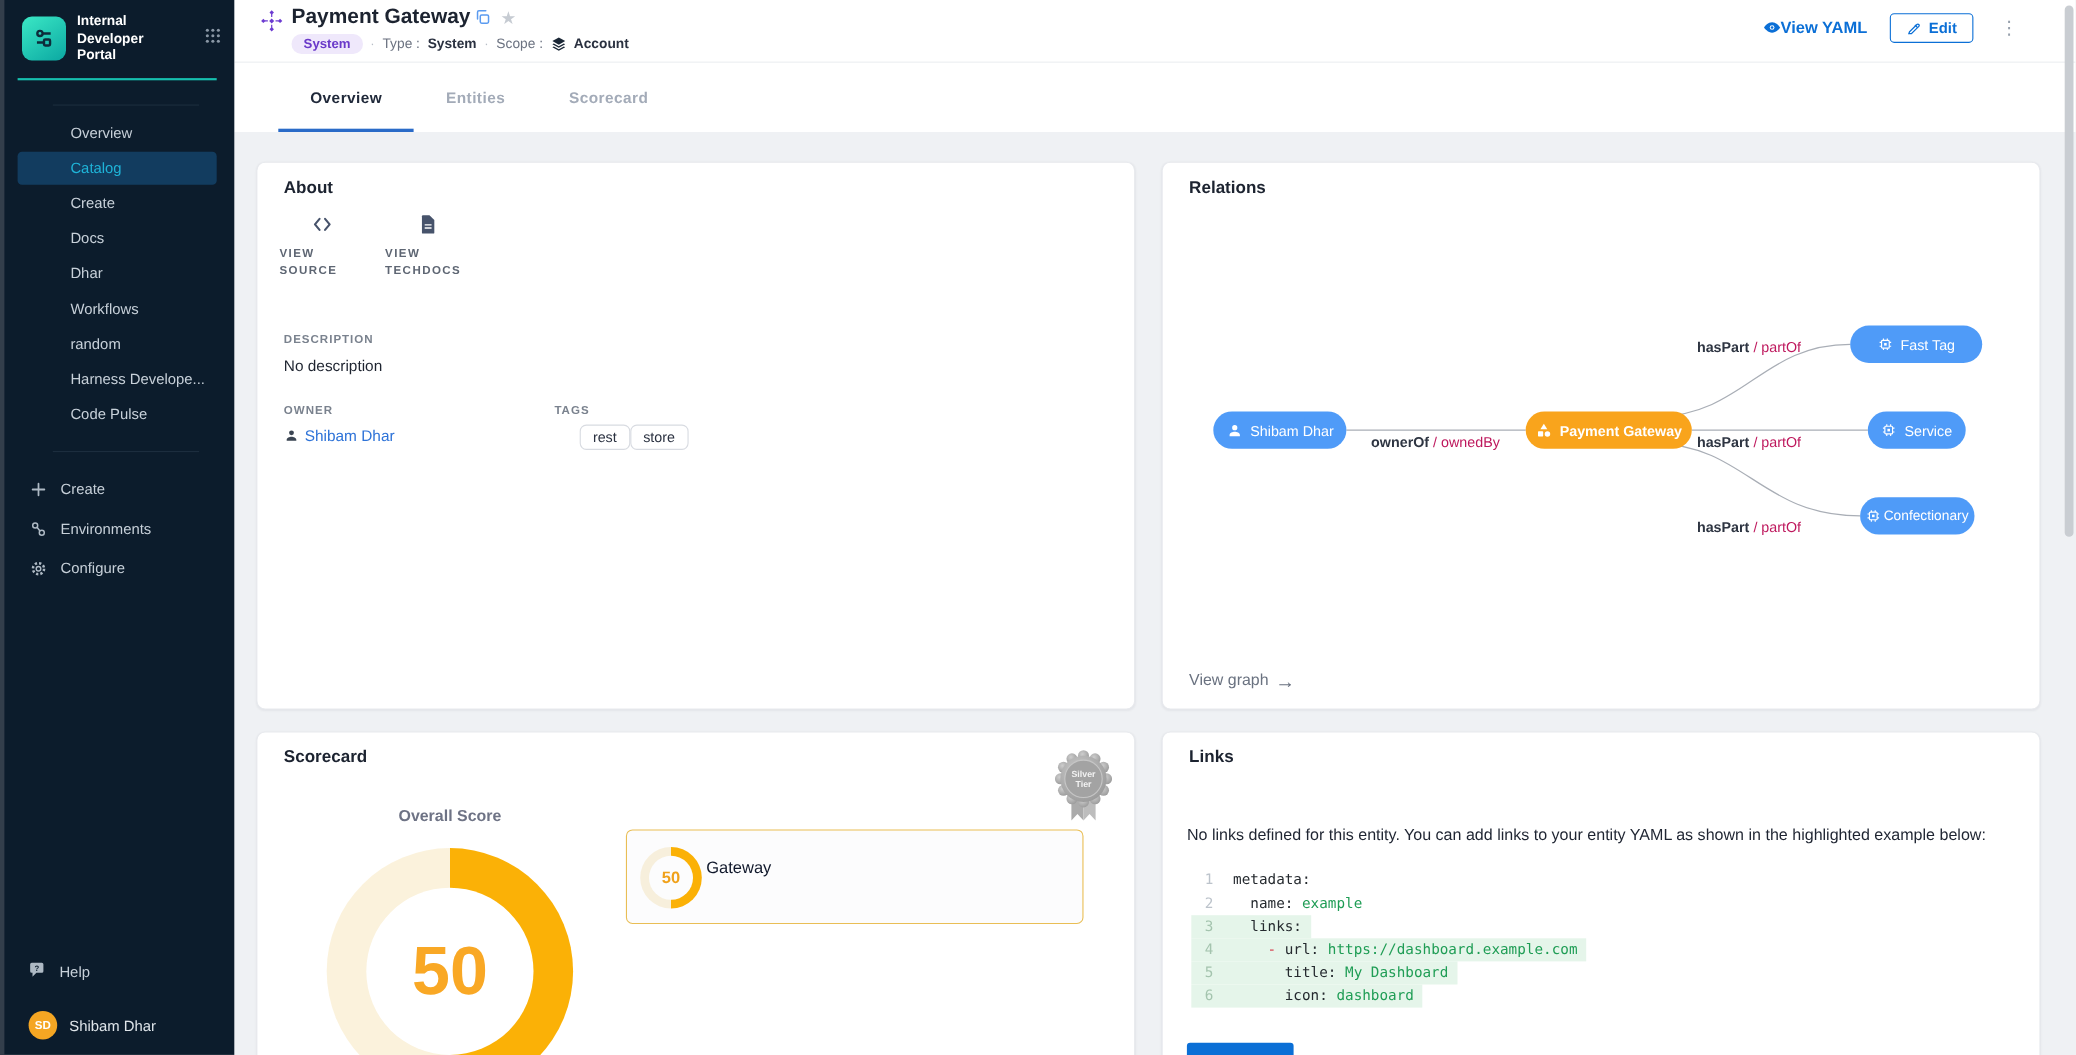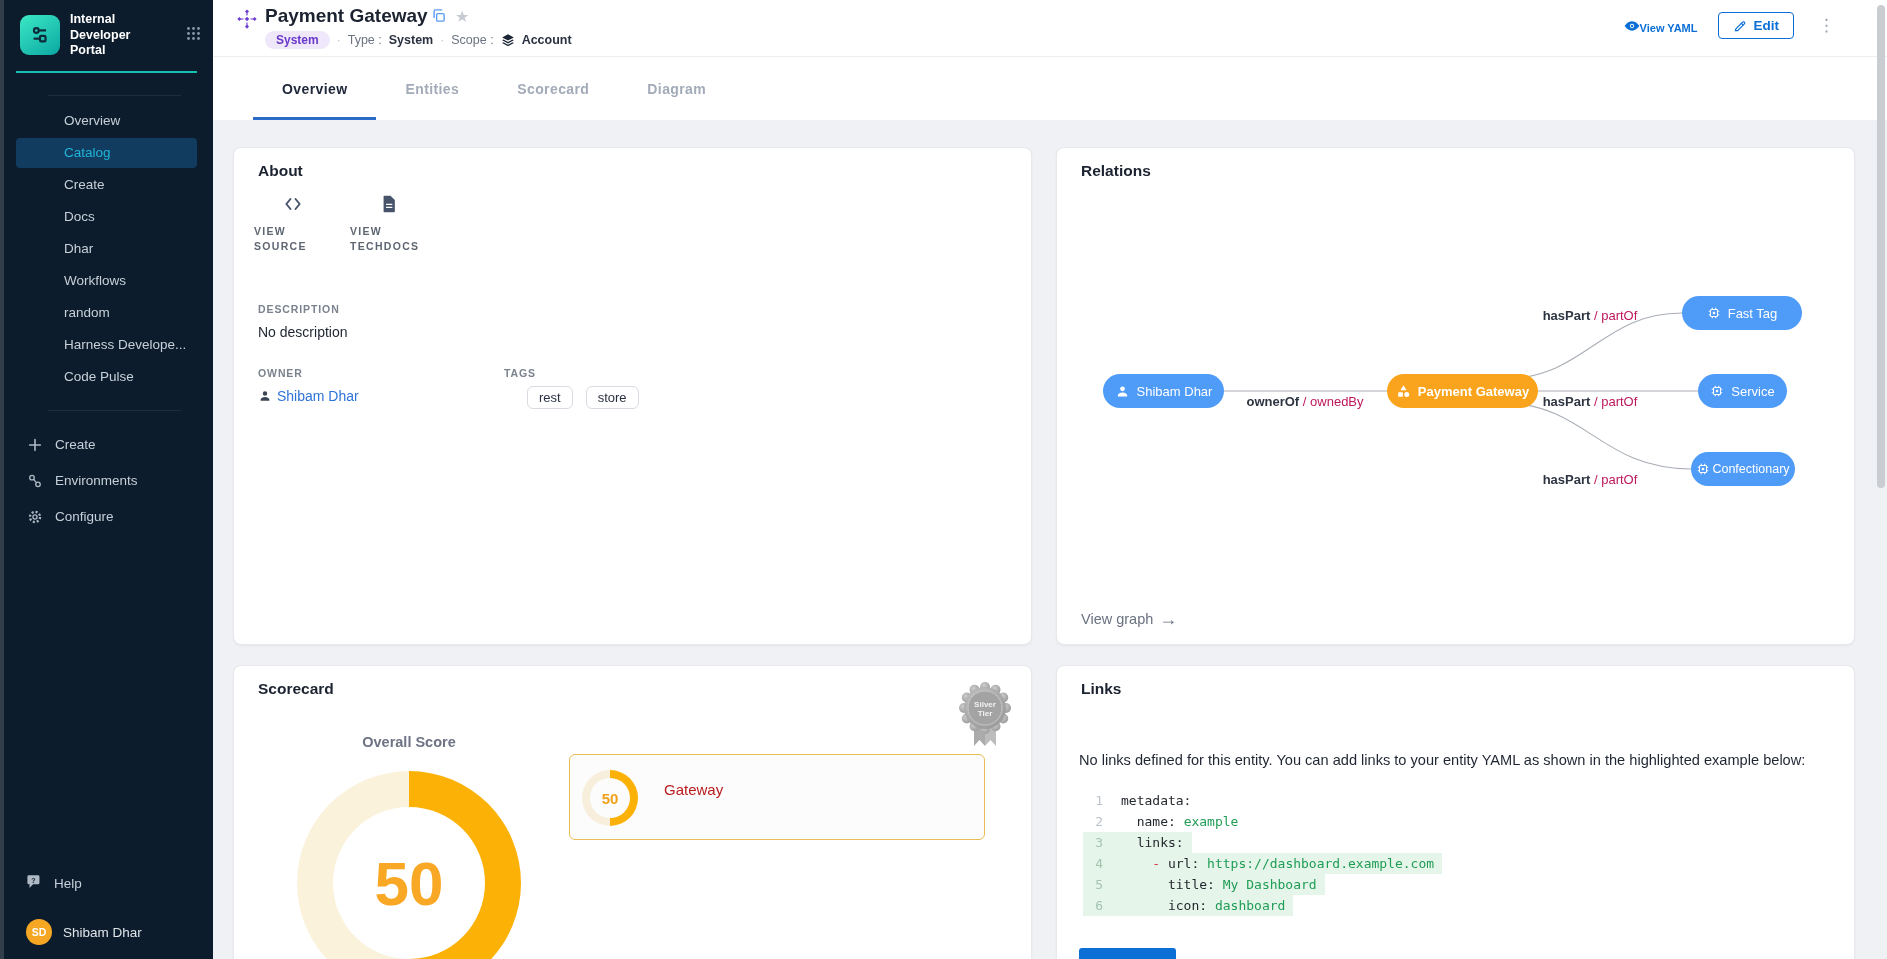--- a/index.html
+++ b/index.html
@@ -36,21 +36,21 @@
   .page-title { position:absolute; left:52px; top:5px; font-size:19px; font-weight:700; color:#1C2330; }
   .copy-icon { position:absolute; left:218px; top:8px; cursor:pointer; }
   .star-icon { position:absolute; left:242px; top:7px; color:#C6CBD2; font-size:16px; cursor:pointer; }
   .meta-row { position:absolute; left:52px; top:31px; display:flex; align-items:center; gap:7px; font-size:12.5px; }
   .kind-badge { background:#EFE8FB; color:#6A39C9; font-weight:700; font-size:12px; padding:2px 11px; border-radius:10px; }
   .meta-dot { color:#B8BEC7; font-size:12px; }
   .meta-label { color:#6B7280; }
   .meta-value { color:#2A3140; font-weight:600; }
   .scope-icon { display:flex; align-items:center; }
   .hdr-actions { position:absolute; right:48px; top:12px; display:flex; align-items:center; gap:20px; }
-  .view-yaml { display:flex; align-items:flex-end; gap:0; color:#0B6FD6; font-size:11px; font-weight:600; cursor:pointer; }
+  .view-yaml { display:flex; align-items:flex-start; gap:0; color:#0B6FD6; font-size:15px; font-weight:600; cursor:pointer; }
   .edit-btn { display:flex; align-items:center; gap:7px; color:#0B6FD6; font-size:13.5px; font-weight:600; border:1px solid #0B6FD6; border-radius:4px; padding:5px 14px; background:#fff; cursor:pointer; }
   .kebab { color:#97A0AC; font-size:17px; letter-spacing:0; cursor:pointer; line-height:1; padding:4px; }
 
   
   .tabs { position:absolute; left:40px; top:57px; height:63px; display:flex; gap:0; }
   .tab { position:relative; padding:0 29px; display:flex; align-items:center; font-size:14px; letter-spacing:.4px; font-weight:600; color:#A3ABB8; cursor:pointer; }
   .tab.active { color:#20293A; }
   .tab.active::after { content:""; position:absolute; left:0; right:0; bottom:0; height:3px; background:#2A6BC8; }
 
   
@@ -64,21 +64,21 @@
   .about-action { width:78px; display:flex; flex-direction:column; align-items:center; gap:8px; cursor:pointer; }
   .about-action .aicon { color:#47536B; height:24px; display:flex; align-items:center; }
   .about-action .alabel { font-size:10.5px; letter-spacing:1.3px; font-weight:700; color:#5E6673; text-align:left; line-height:1.45; }
   .field-label { font-size:10.5px; letter-spacing:.9px; font-weight:700; color:#7A828E; }
   .about-desc { position:absolute; left:24px; top:155px; }
   .about-desc .val { margin-top:9px; font-size:14px; color:#1E2430; }
   .about-cols { position:absolute; left:24px; top:219px; right:24px; display:flex; }
   .about-col-owner { width:246px; } .about-col-type { width:270px; }
   .owner-link { margin-top:9px; display:flex; align-items:center; gap:5px; color:#2E73D8; font-size:14px; cursor:pointer; }
   .type-val { margin-top:9px; font-size:14.5px; font-weight:700; color:#1B212C; }
-  .tag-chips { margin-top:7px; display:flex; gap:13px;padding-left:23px; }
+  .tag-chips { margin-top:7px; display:flex; gap:0;padding-left:23px; }
   .chip { border:1px solid #D8DBE1; border-radius:6px; padding:3px 11px; font-size:13px; color:#2A3140; background:#fff; }
 
   
   .card-relations { left:843px; top:27px; width:799px; height:498px; }
   .rel-svg { position:absolute; left:0; top:0; }
   .rel-node { position:absolute; height:34px; border-radius:17px; display:flex; align-items:center; justify-content:center; gap:7px; color:#fff; font-size:13px; font-weight:500; cursor:pointer; white-space:nowrap; }
   .rel-node.blue { background:#4F9BF8; }
   .rel-node.orange { background:#F9A41C; font-weight:700; }
   .edge-label { position:absolute; transform:translateX(-50%); font-size:13px; white-space:nowrap; }
   .edge-label .l { color:#2E3542;font-weight:bold; } .edge-label .r { color:#be185d; }
@@ -90,21 +90,21 @@
   .overall-label { position:absolute; left:91px; top:68px; width:168px; text-align:center; font-size:14.5px; font-weight:700; color:#6E7385; }
   .donut-big { position:absolute; left:63px; top:105px; width:224px; height:224px; border-radius:50%;
                background:conic-gradient(#FBB106 0 50%, #FBF2DC 50% 100%); display:flex; align-items:center; justify-content:center; }
   .donut-big .hole { width:152px; height:152px; border-radius:50%; background:#fff; display:flex; align-items:center; justify-content:center; }
   .donut-big .num { font-size:62px; font-weight:700; color:#F9A825; }
   .mini-card { position:absolute; left:335px; top:88px; width:416px; height:86px; background:#FCFCFD; border:1px solid #E9BE55; border-radius:6px; cursor:pointer; }
   .donut-mini { position:absolute; left:12px; top:15px; width:56px; height:56px; border-radius:50%;
                 background:conic-gradient(#FBB106 0 50%, #F7EFDC 50% 100%); display:flex; align-items:center; justify-content:center; }
   .donut-mini .hole { width:40px; height:40px; border-radius:50%; background:#FCFCFD; display:flex; align-items:center; justify-content:center; }
   .donut-mini .num { font-size:15px; font-weight:700; color:#F0A11B; }
-  .mini-name { position:absolute; left:94px; top:26px; font-size:15px; color:#b91c1c; }
+  .mini-name { position:absolute; left:72px; top:26px; font-size:15px; color:#0f172a; }
   .tier-badge { position:absolute; left:725px; top:14px; width:52px; height:72px; z-index:3; }
 
   
   .card-links { left:843px; top:545px; width:799px; height:420px; }
   .links-empty { position:absolute; left:22px; top:86px; right:20px; font-size:14.6px; color:#1F2532; }
   .codeblock { position:absolute; left:26px; top:124px; font-family:"DejaVu Sans Mono", monospace; font-size:13px; line-height:21px; }
   .code-line { display:flex; width:fit-content; padding-right:8px; }
   .code-line.hl { background:#E5F5EA; }
   .code-num { width:20px; text-align:right; margin-right:18px; color:#BCC3CB; flex:0 0 auto; }
   .code-line.hl .code-num { color:#A4C4AE; }
@@ -258,21 +258,20 @@
         </svg>
         <span>Edit</span>
       </button>
       <span class="kebab">⋮</span>
     </div>
   </div>
   <div class="tabs">
       <div class="tab active">Overview</div>
       <div class="tab">Entities</div>
       <div class="tab">Scorecard</div>
-      <div class="tab">Diagram</div>
     </div>
 </div>
 
 <div class="content">
 
   <div class="card card-about">
     <div class="card-title">About</div>
     <div class="about-actions">
         <div class="about-action">
           <span class="aicon">

